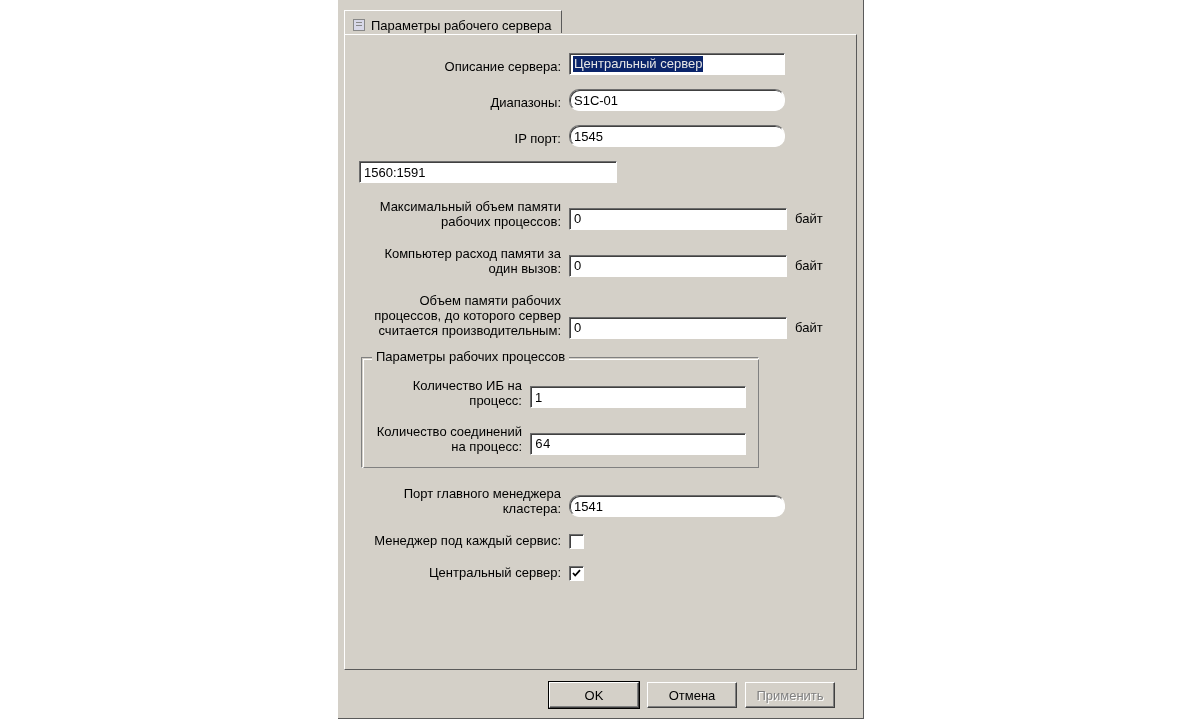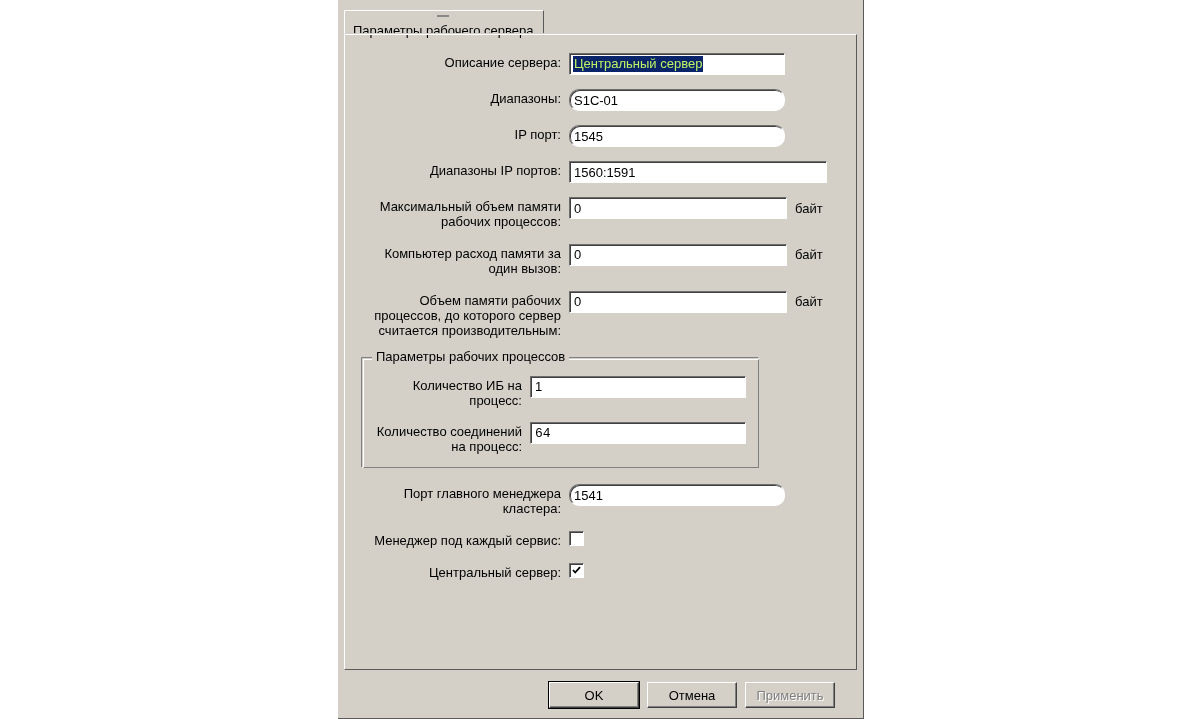--- a/index.html
+++ b/index.html
@@ -33,21 +33,20 @@
     left: 0; top: 0;
     height: 25px;
     padding: 4px 10px 0 8px;
     background: #d4d0c8;
     border-top: 1px solid #fff;
     border-left: 1px solid #fff;
     border-right: 1px solid #5a5a5a;
     display: flex;
     align-items: center;
     gap: 6px;
-    flex-direction: column;
   }
   .tab .tab-icon {
     width: 12px; height: 12px;
     background: #d8d8e8;
     border: 1px solid #888;
     display: inline-block;
     position: relative;
   }
   .tab .tab-icon::before {
     content: "";
@@ -72,21 +71,21 @@
   .tab-edge-cover {
     
     position: absolute;
     left: 7px; top: 33px;
     width: 248px; height: 2px;
     background: #d4d0c8;
   }
 
   .row {
     display: flex;
-    align-items: flex-start;
+    align-items: flex-end;
     margin-bottom: 14px;
   }
   .row .lbl {
     width: 210px;
     text-align: right;
     padding-right: 8px;
     padding-top: 3px;
     line-height: 1.15;
   }
   .row .ctrl {
@@ -113,21 +112,21 @@
     width: 216px; height: 22px;
     background: #fff;
     border: 1px solid;
     border-color: #6d6d6d #fff #fff #6d6d6d;
     box-shadow: inset 1px 1px 0 #404040;
     padding: 2px 3px;
   }
   .selected-text {
     display: inline-block;
     background: #0a246a;
-    color: #bef264;
+    color: #e5e5e5;
     padding: 0 1px;
     line-height: 16px;
   }
 
   .unit { padding-left: 2px; }
 
   .groupbox {
     position: relative;
     border-top: 1px solid #808080;
     border-left: 1px solid #808080;
@@ -226,21 +225,20 @@
       </div>
 
       <div class="row">
         <div class="lbl">IP порт:</div>
         <div class="ctrl">
           <input class="sunken w-std" value="1545" style="">
         </div>
       </div>
 
       <div class="row">
-        <div class="lbl">Диапазоны IP портов:</div>
         <div class="ctrl">
           <input class="sunken" style="width: 258px;" value="1560:1591">
         </div>
       </div>
 
       <div class="row">
         <div class="lbl">Максимальный объем памяти рабочих процессов:</div>
         <div class="ctrl">
           <input class="sunken" style="width: 218px;" value="0">
           <span class="unit">байт</span>

